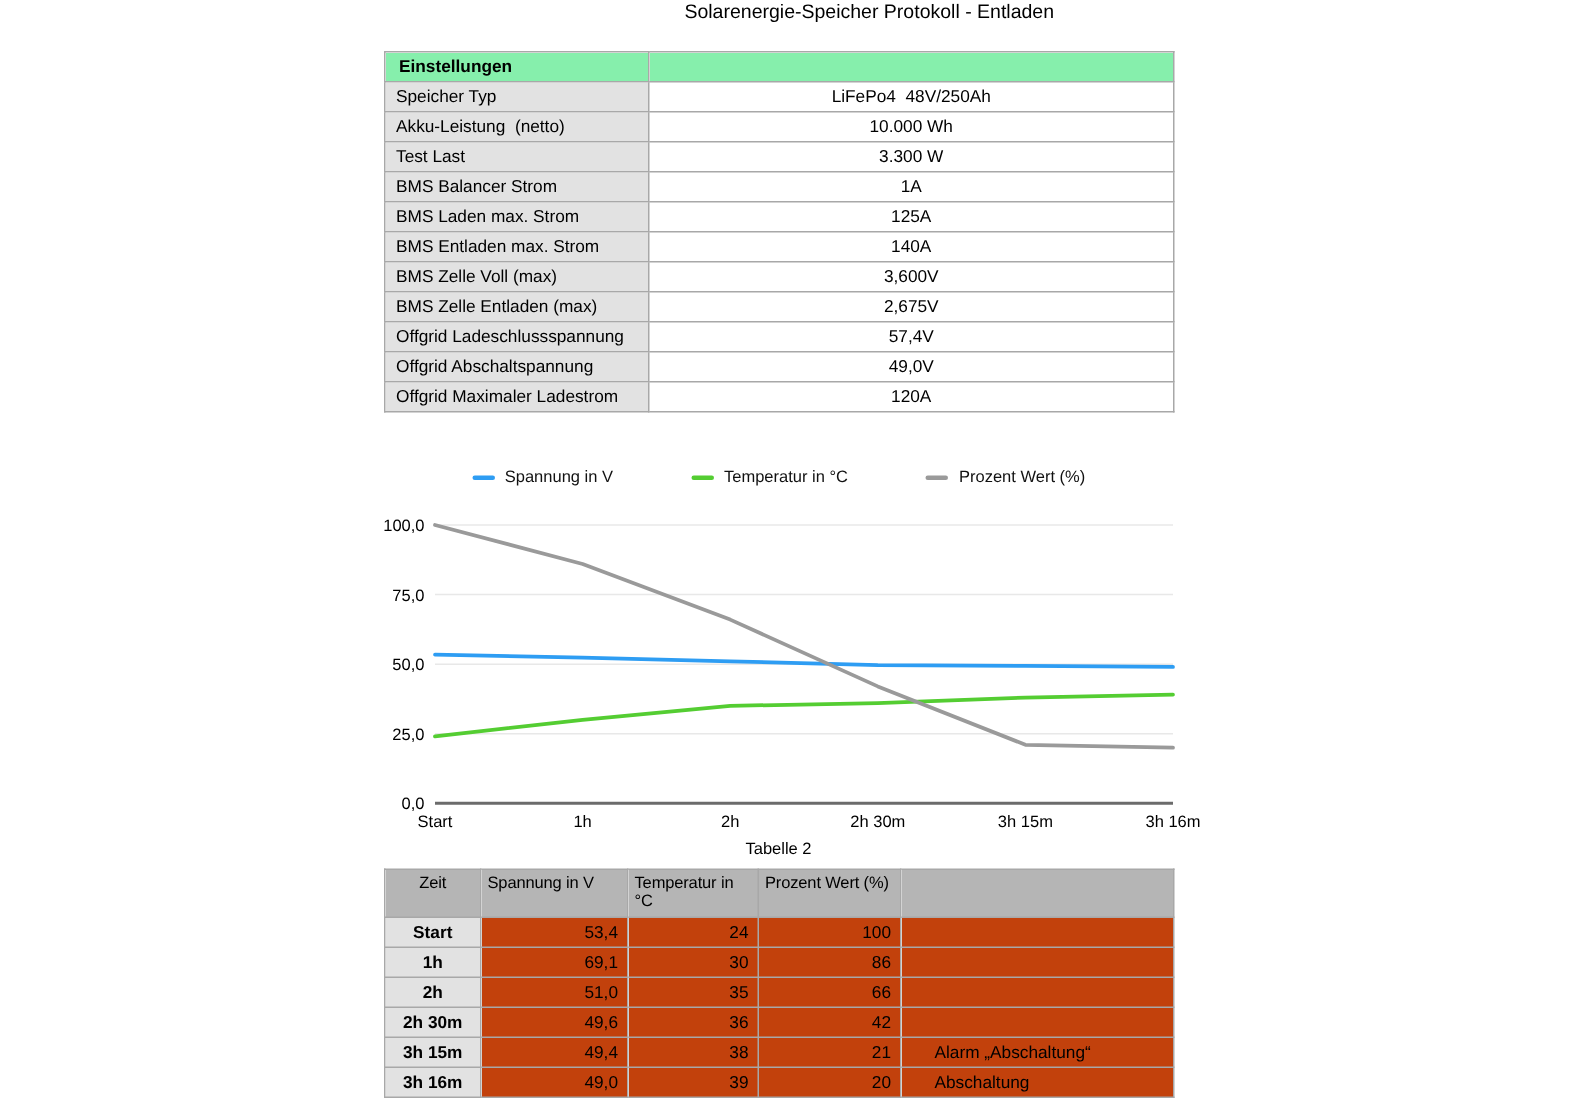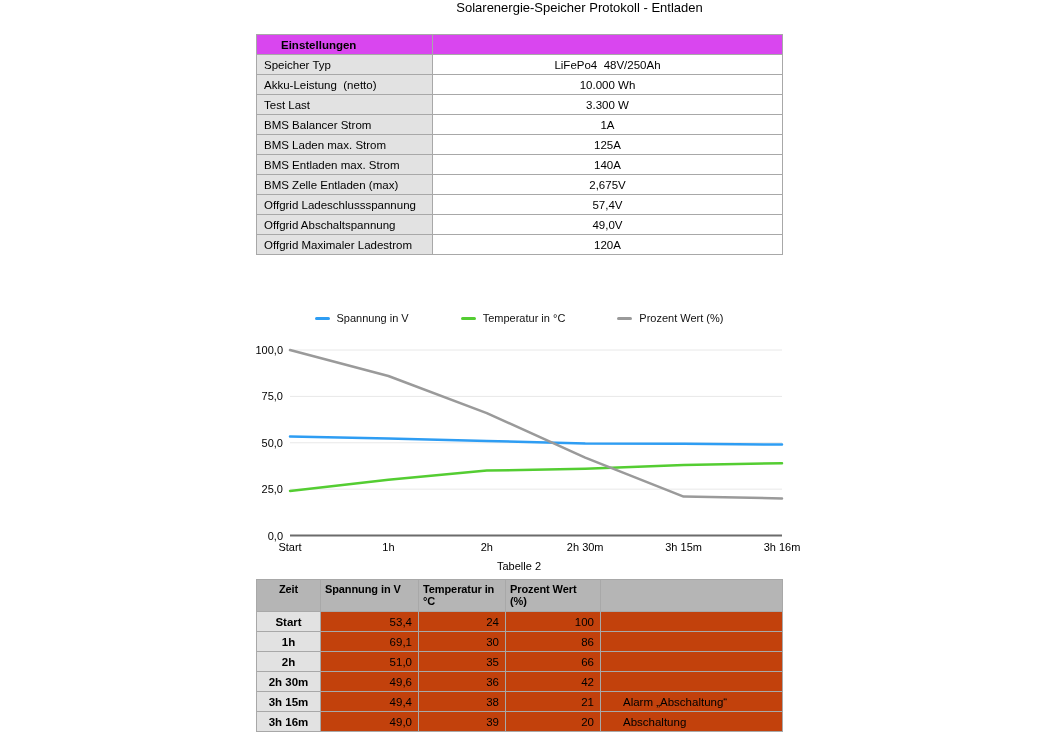--- a/index.html
+++ b/index.html
@@ -18,22 +18,22 @@
     position: absolute; left: 0; top: 0; width: 100%;
     text-align: center; font-size: 13px; font-weight: normal; line-height: 15px; margin-left: 48px;
   }
 
   table { border-collapse: collapse; table-layout: fixed; }
   th, td { border: 1px solid #a8a8a8; overflow: hidden; }
 
   
   .settings-table { position: absolute; left: 256px; top: 34px; width: 526px; font-size: 11.5px; }
   .settings-table th {
-    background: #d946ef; text-align: left; font-weight: bold;
-    height: 20px; padding: 0 24px;
+    background: #86efac; text-align: left; font-weight: bold;
+    height: 20px; padding: 0 9px;
   }
   .settings-table td { height: 20px; }
   .settings-table td.lbl { background: #e2e2e2; padding: 0 7px; white-space: pre-wrap; }
   .settings-table td.val { background: #fff; text-align: center; white-space: pre-wrap; }
 
   
   .chart-legend {
     position: absolute; left: 256px; top: 310px; width: 526px; height: 16px;
     display: flex; justify-content: center; align-items: center; gap: 52px;
   }
@@ -48,21 +48,21 @@
 
   
   .table2-caption {
     position: absolute; left: 256px; top: 558px; width: 526px; height: 16px;
     text-align: center; font-size: 11px; line-height: 16px;
   }
 
   
   .data-table { position: absolute; left: 256px; top: 579px; width: 526px; font-size: 11.5px; }
   .data-table th {
-    background: #b5b5b5; font-weight: bold; font-size: 11px; letter-spacing: -0.1px;
+    background: #b5b5b5; font-weight: normal; font-size: 11px; letter-spacing: -0.1px;
     vertical-align: top; text-align: left; padding: 3px 4px; height: 32px;
   }
   .data-table th.zc { text-align: center; }
   .data-table td { height: 20px; background: #c2410c; }
   .data-table td.zeit { background: #e2e2e2; font-weight: bold; text-align: center; }
   .data-table td.num { text-align: right; padding: 0 6px; }
   .data-table td.note { text-align: left; padding: 0 22px; }
 </style>
 </head>
 <body>
@@ -99,20 +99,24 @@
           <td class="lbl">BMS Balancer Strom</td>
           <td class="val">1A</td>
         </tr>
         <tr>
           <td class="lbl">BMS Laden max. Strom</td>
           <td class="val">125A</td>
         </tr>
         <tr>
           <td class="lbl">BMS Entladen max. Strom</td>
           <td class="val">140A</td>
+        </tr>
+        <tr>
+          <td class="lbl">BMS Zelle Voll (max)</td>
+          <td class="val">3,600V</td>
         </tr>
         <tr>
           <td class="lbl">BMS Zelle Entladen (max)</td>
           <td class="val">2,675V</td>
         </tr>
         <tr>
           <td class="lbl">Offgrid Ladeschlussspannung</td>
           <td class="val">57,4V</td>
         </tr>
         <tr>

